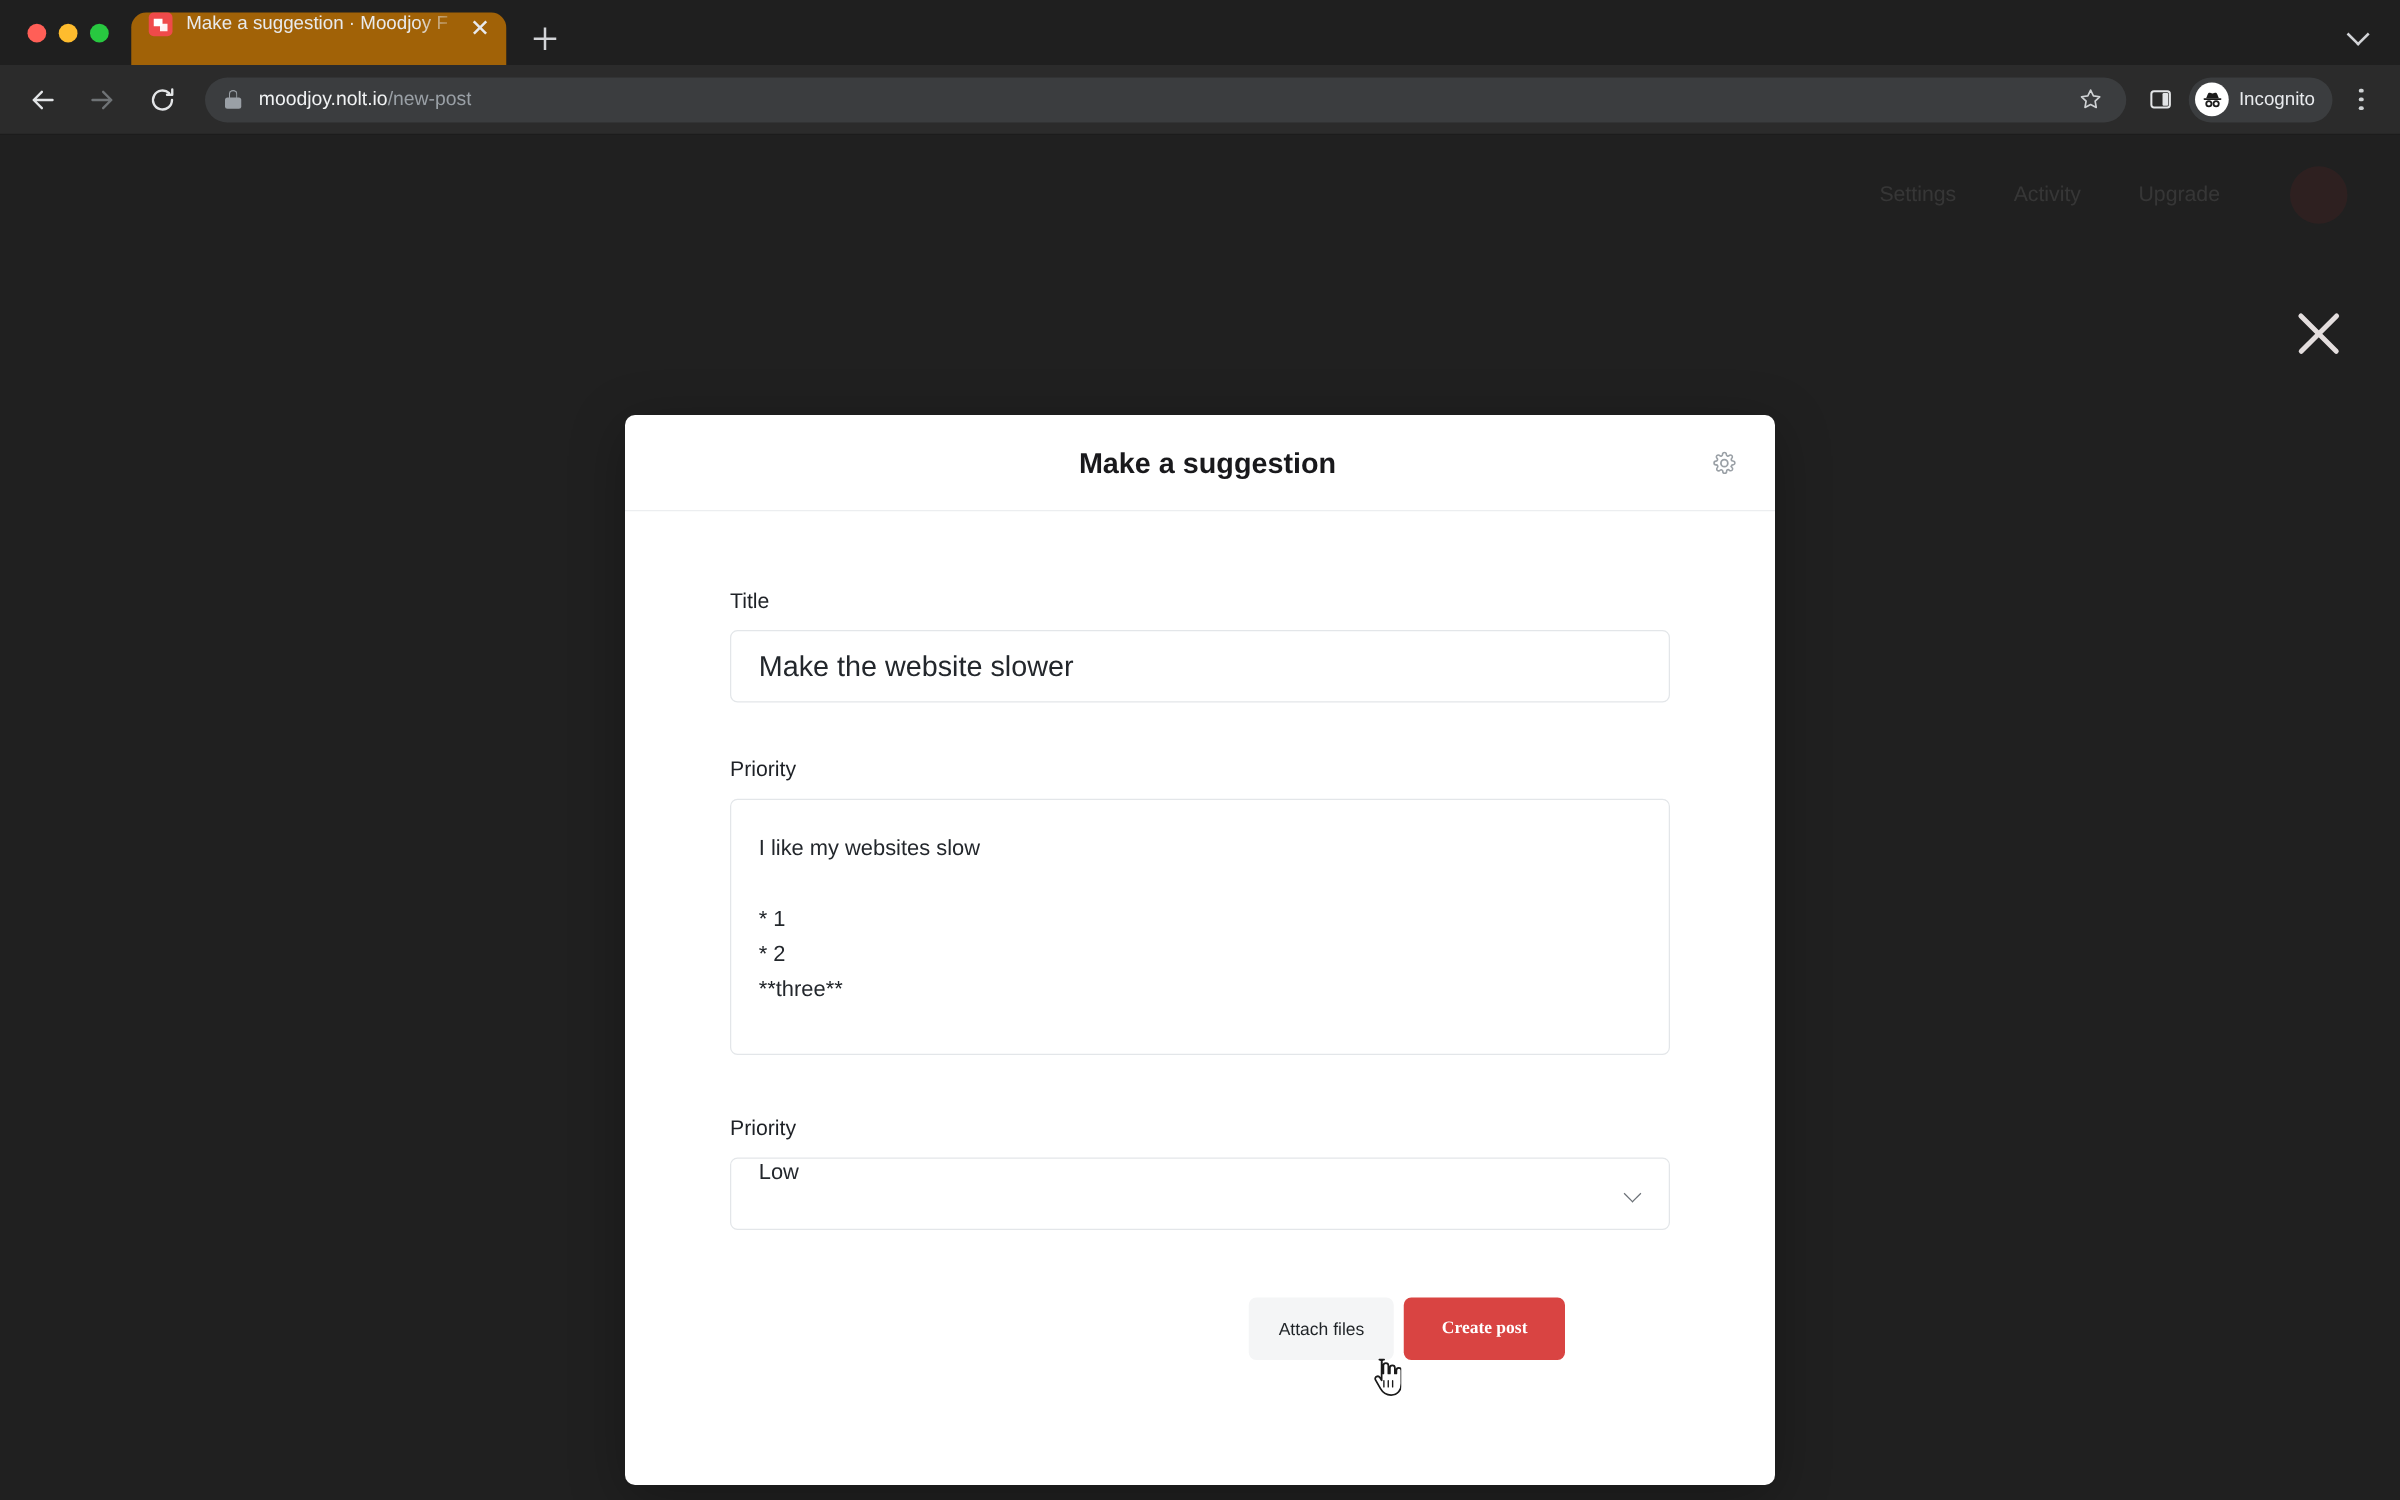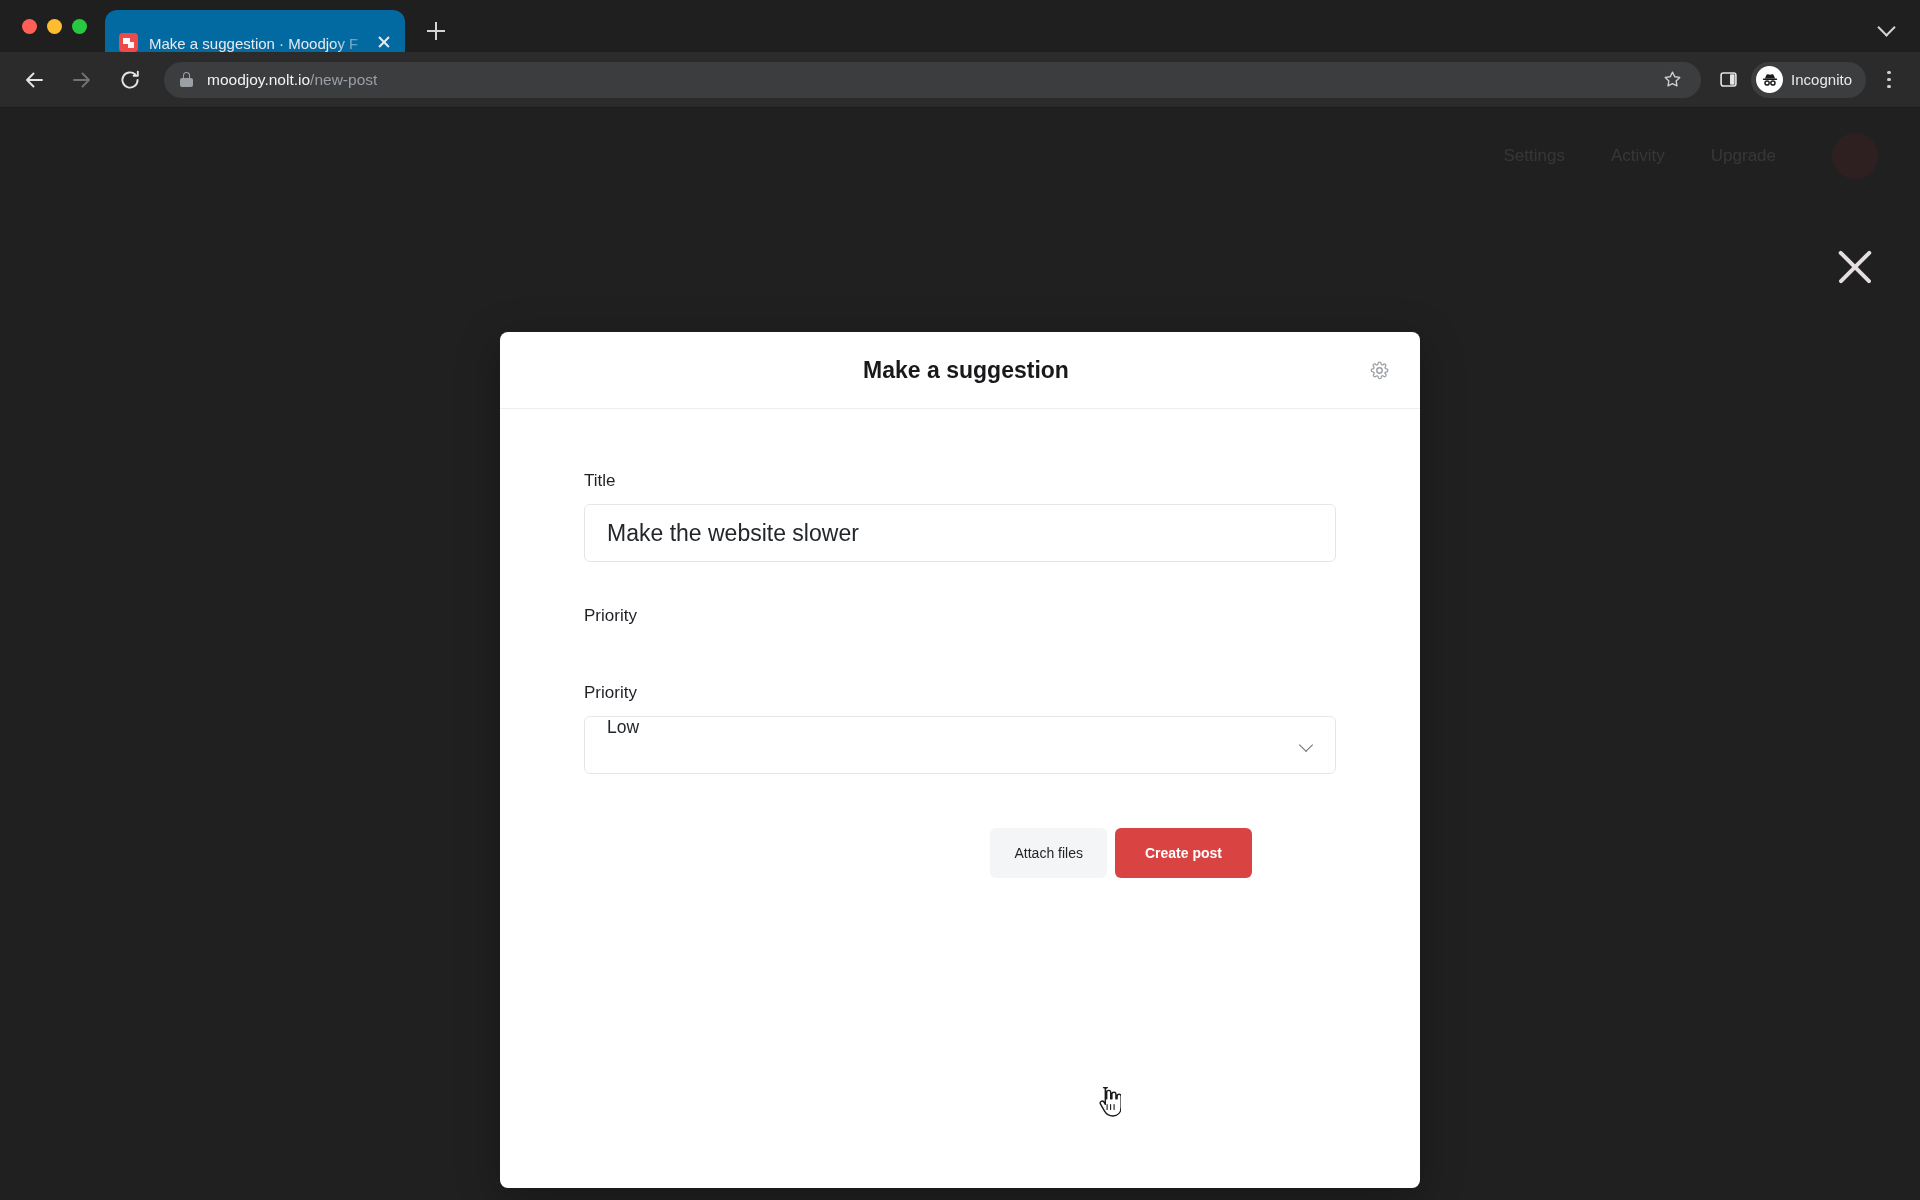--- a/index.html
+++ b/index.html
@@ -39,24 +39,24 @@
   }
   .tl { width: 15px; height: 15px; border-radius: 50%; display:block; }
   .tl.red { background: #ff5f57; }
   .tl.yellow { background: #febc2e; }
   .tl.green { background: #28c840; }
 
   .tab {
     height: 42px;
     min-width: 300px;
     max-width: 310px;
-    background: #0369a1;
+    background: #a16207;
     border-radius: 12px 12px 0 0;
     display: flex;
-    align-items: flex-end;
+    align-items: flex-start;
     padding: 0 10px 0 14px;
     position: relative;
   }
   .tab-favicon {
     width: 19px; height: 19px;
     border-radius: 4px;
     background: #ef4a4a;
     flex: 0 0 auto;
     position: relative;
     overflow: hidden;
@@ -407,20 +407,21 @@
   }
   .btn-attach {
     background: #f4f5f6;
     color: #1f2327;
   }
   .btn-create {
     background: #d94442;
     color: #ffffff;
     padding: 0 30px;
     font-weight: 600;
+    font-family: Liberation Serif, serif;
   }
 
   
   .hand-cursor {
     position: absolute;
     left: 1095px;
     top: 978px;
     width: 26px;
     height: 34px;
     z-index: 20;
@@ -544,20 +545,25 @@
 
         <div class="field">
           <label class="field-label">Title</label>
           <input class="text-input" type="text" value="Make the website slower" style="">
         </div>
 
         <div class="spacer-lg"></div>
 
         <div class="field">
           <label class="field-label">Priority</label>
+          <textarea class="text-area" style="">I like my websites slow
+
+* 1
+* 2
+**three**</textarea>
         </div>
 
         <div class="spacer-lg"></div>
 
         <div class="field">
           <label class="field-label">Priority</label>
           <div class="select-wrap">
             <div class="select-box">
               <span>Low</span>
             </div>

